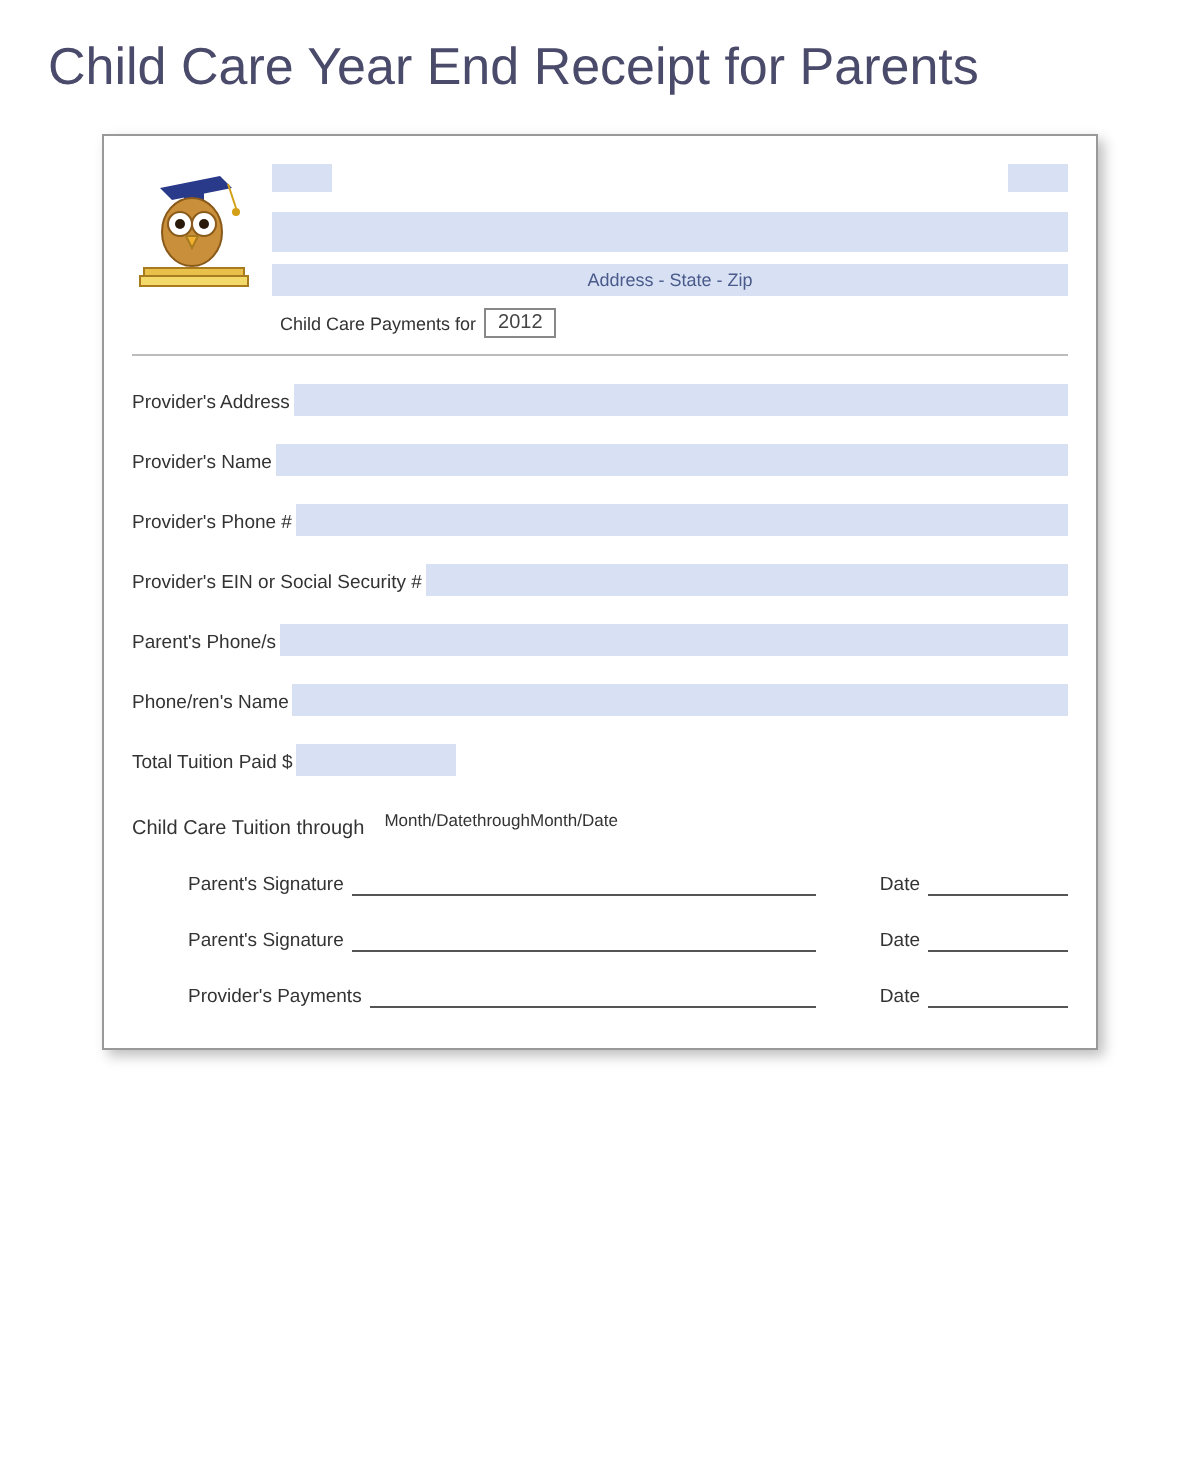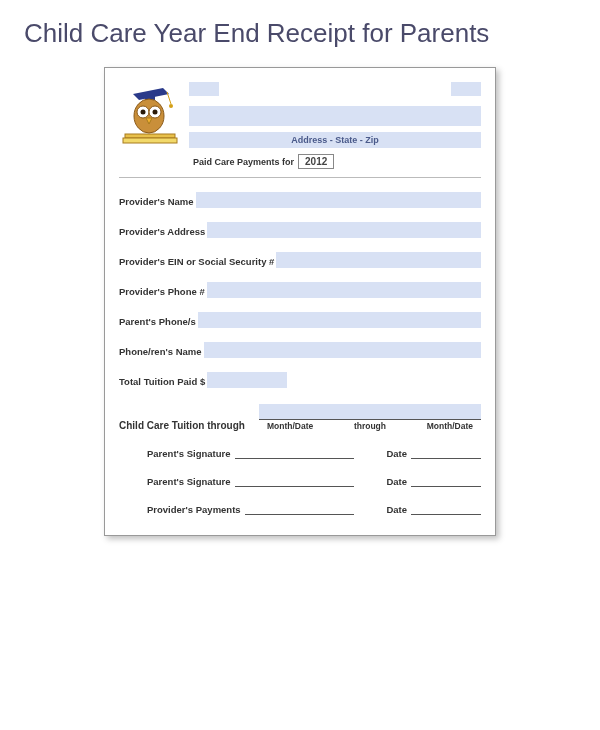--- a/index.html
+++ b/index.html
@@ -10,29 +10,28 @@
     font-family: Arial, Helvetica, sans-serif;
     padding: 18px 24px;
   }
   .page-title {
     font-size: 26px;
     color: #4a4a6a;
     font-weight: 400;
     margin-bottom: 18px;
   }
   .form-container {
-    width: 392px;
+    width: 498px;
     margin: 0 auto;
     border: 1px solid #999;
     box-shadow: 3px 3px 6px rgba(0,0,0,0.25);
     padding: 14px 14px 20px 14px;
     background: #fff;
     font-size: 10px;
     color: #333;
-    font-weight: bold;
   }
   .header-row {
     display: flex;
     align-items: flex-start;
   }
   .owl-art {
     width: 64px;
     height: 68px;
     flex-shrink: 0;
     margin-right: 6px;
@@ -102,22 +101,22 @@
   }
   .tuition-through {
     display: flex;
     align-items: flex-end;
     margin-top: 16px;
     position: relative;
   }
   .tuition-through .range-block {
     flex: 1;
     display: flex;
-    flex-direction: column;
-    margin-left: 14px;
+    flex-direction: row;
+    margin-left: 2px;
   }
   .range-input-bar {
     height: 16px;
     background: #d8e1f4;
     border-bottom: 1px solid #555;
   }
   .range-labels {
     display: flex;
     justify-content: space-between;
     font-size: 8.5px;
@@ -172,51 +171,51 @@
       <circle cx="52" cy="24" r="2" fill="#d4a017"></circle>
     </svg>
     <div class="header-fields">
       <div class="top-accent">
         <span class="blue-bar short"></span>
         <span class="blue-bar short"></span>
       </div>
       <div class="blue-bar tall"></div>
       <div class="blue-bar">Address - State - Zip</div>
       <div class="payments-row">
-        <span class="label">Paid Care Payments for</span>
+        <span class="label">Child Care Payments for</span>
         <span class="year-box">2012</span>
       </div>
     </div>
   </div>
 
   <div class="divider"></div>
 
   <div class="field-row">
+    <span class="lbl">Provider's Address</span>
+    <div class="underline">
+        <div class="input-overlay"></div>
+      </div>
+  </div>
+
+  <div class="field-row">
     <span class="lbl">Provider's Name</span>
     <div class="underline">
         <div class="input-overlay"></div>
       </div>
   </div>
 
   <div class="field-row">
-    <span class="lbl">Provider's Address</span>
+    <span class="lbl">Provider's Phone #</span>
     <div class="underline">
         <div class="input-overlay"></div>
       </div>
   </div>
 
   <div class="field-row">
     <span class="lbl">Provider's EIN or Social Security #</span>
-    <div class="underline">
-        <div class="input-overlay"></div>
-      </div>
-  </div>
-
-  <div class="field-row">
-    <span class="lbl">Provider's Phone #</span>
     <div class="underline">
         <div class="input-overlay"></div>
       </div>
   </div>
 
   <div class="field-row">
     <span class="lbl">Parent's Phone/s</span>
     <div class="underline">
         <div class="input-overlay"></div>
       </div>

